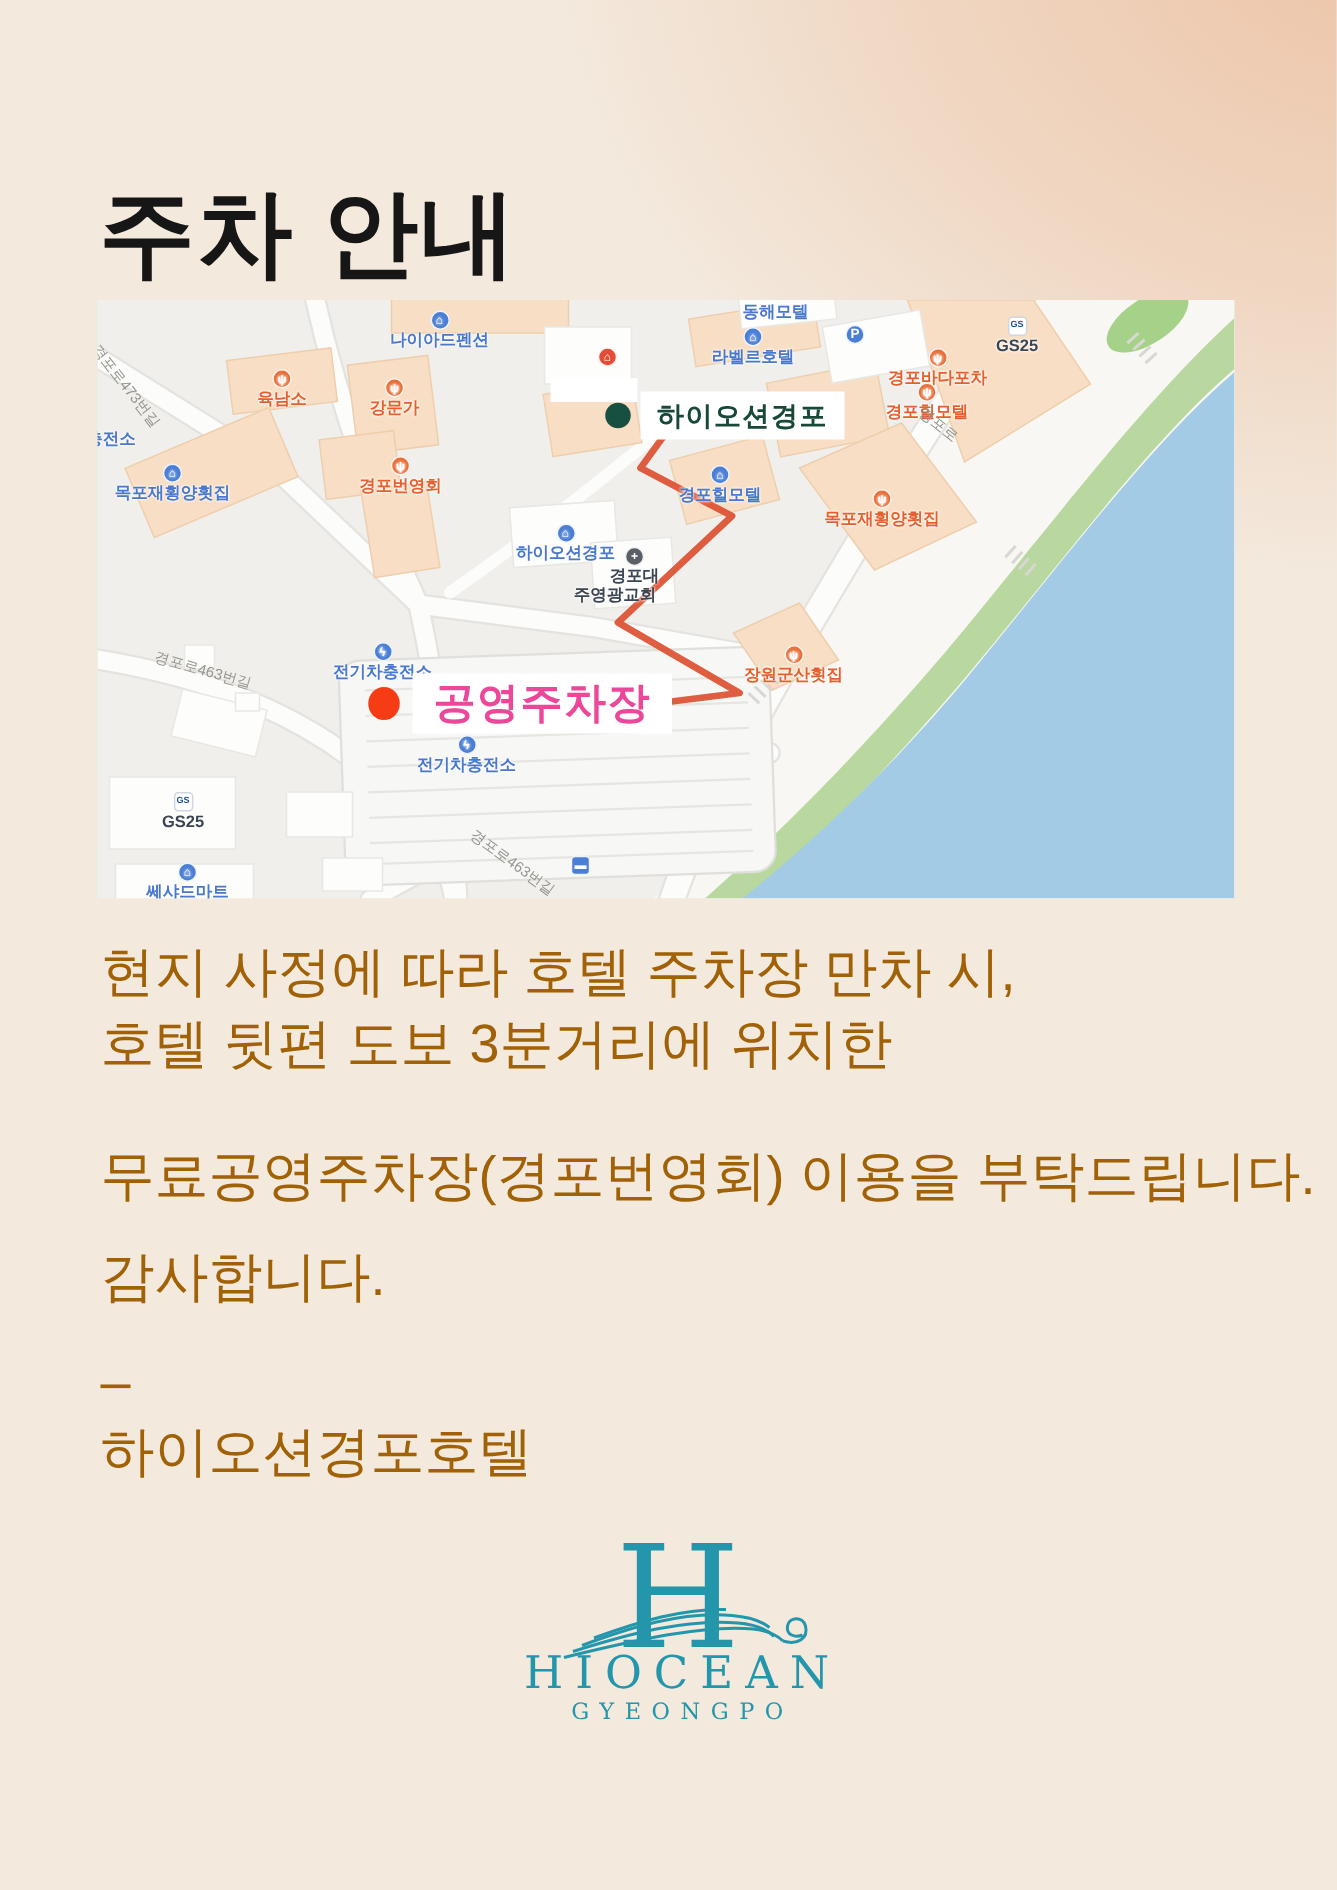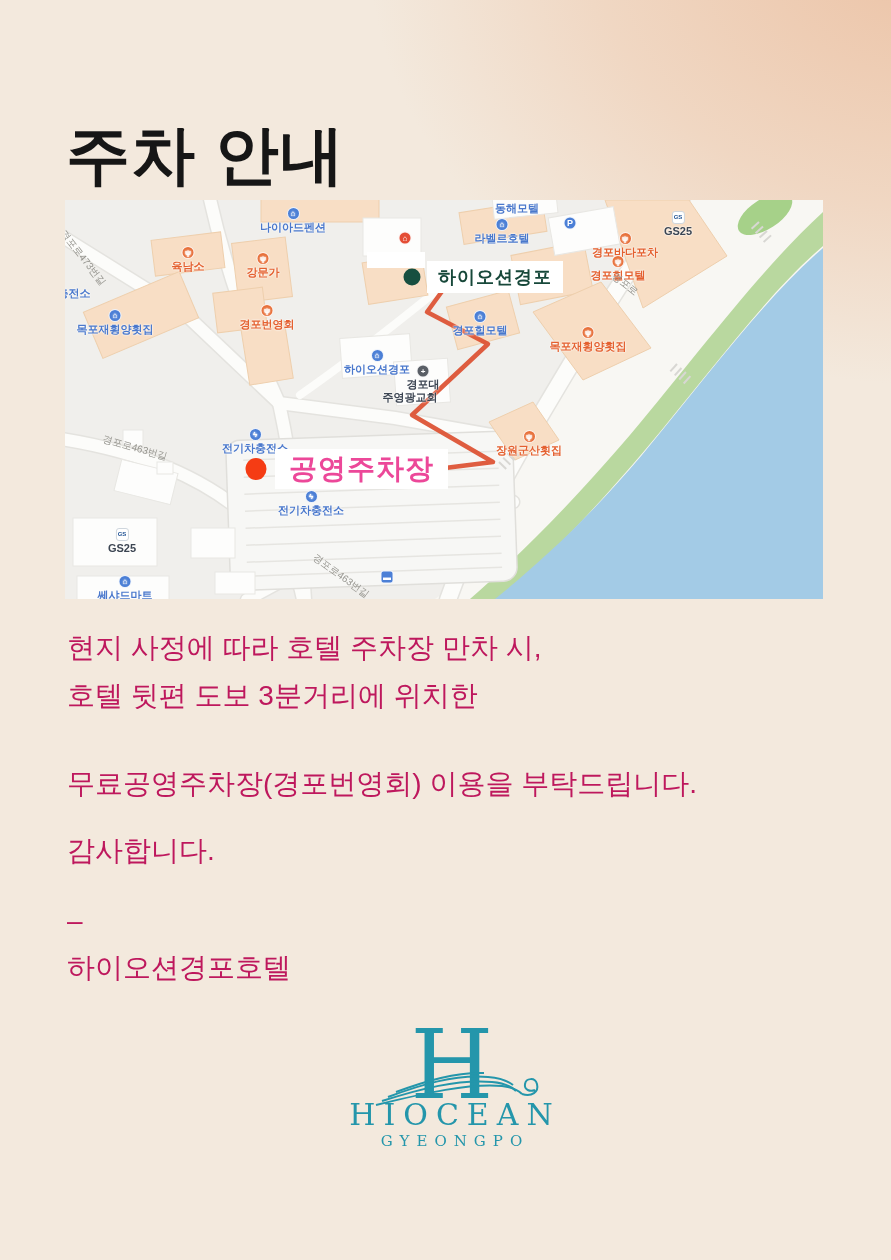--- a/index.html
+++ b/index.html
@@ -36,21 +36,21 @@
   .poi.bus{border-radius:3px;background:#4b7fd6;font-size:8px}
   .ic{position:absolute;transform:translate(-50%,-50%)}
   
   .dot{position:absolute;border-radius:50%;transform:translate(-50%,-50%)}
   .dot.hotel{width:17px;height:17px;background:#174f40}
   .dot.parking{width:21px;height:22px;background:#f53c14}
   .mk{position:absolute;background:#fff;display:flex;align-items:center;white-space:nowrap}
   .mk.hotel{left:362px;top:61px;height:32px;padding:0 11px;font-size:18px;font-weight:700;color:#17483a;letter-spacing:1px}
   .mk.parking{left:210px;top:249px;height:40px;padding:0 14px;font-size:28px;font-weight:800;color:#ec4899;letter-spacing:1px}
   
-  .body-text{left:67px;color:#be185d;font-size:28px;line-height:48px}
+  .body-text{left:67px;color:#a16207;font-size:36px;line-height:48px}
   
   .logo{left:330px;top:1013px;width:245px;height:145px}
 </style>
 </head>
 <body>
 
 <div class="abs title">주차 안내</div>
 
 <div class="abs map">
 

